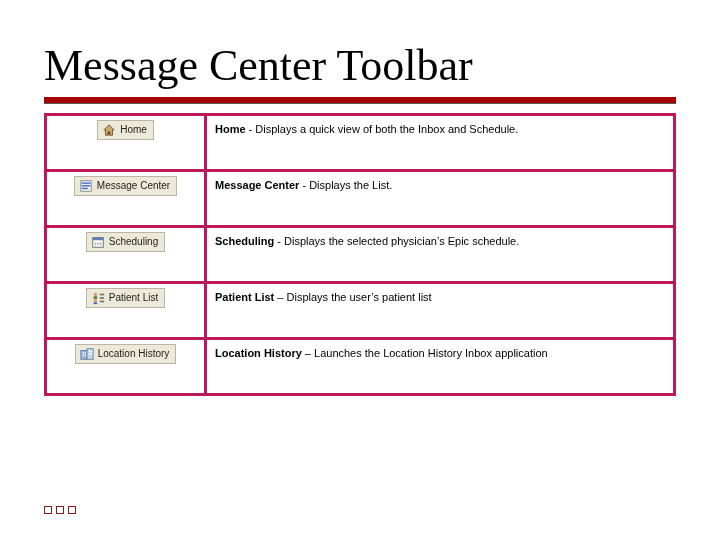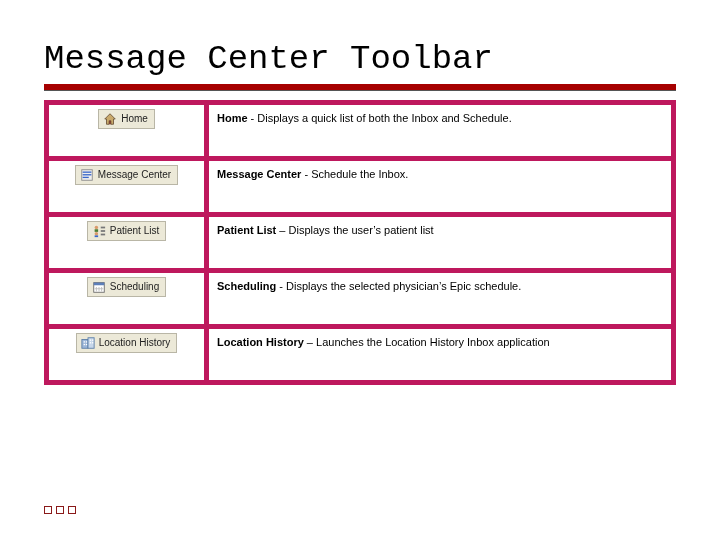--- a/index.html
+++ b/index.html
@@ -11,39 +11,39 @@
     color: #000;
     position: relative;
   }
   .slide {
     padding: 40px 44px 30px 44px;
   }
   .title-wrap {
     margin-bottom: 8px;
   }
   .title {
-    font-size: 34px;
+    font-size: 44px;
     font-weight: 400;
     letter-spacing: 0px;
-    font-family: Liberation Mono, monospace;
+    font-family: Liberation Serif, serif;
   }
   .title-rule {
     height: 6px;
     background: #a60000;
     margin-top: 6px;
     margin-bottom: 10px;
     box-shadow: 0 1px 0 #555;
   }
   table.tool-table {
     width: 100%;
     border-collapse: collapse;
     table-layout: fixed;
   }
   table.tool-table td {
-    border: 5px solid #be185d;
+    border: 3px solid #be185d;
     vertical-align: top;
   }
   col.icon-col { width: 160px; }
   td.icon-cell {
     height: 56px;
     text-align: center;
     vertical-align: middle;
     padding: 4px;
   }
   td.desc-cell {
@@ -106,40 +106,61 @@
           <span class="icn">
             <svg viewBox="0 0 16 16">
                   <path d="M2 8 L8 2 L14 8 L12 8 L12 14 L9 14 L9 10 L7 10 L7 14 L4 14 L4 8 Z" fill="#c9a96b" stroke="#6b553a" stroke-width="1"></path>
                   <rect x="7" y="10" width="2" height="4" fill="#7a3b2a"></rect>
                 </svg>
           </span>
           <span class="lbl">Home</span>
         </span>
       </td>
       <td class="desc-cell">
-        <b>Home</b><span> - Displays a quick list of both the Inbox and Schedule.</span>
+        <b>Home</b><span> - Displays a quick view of both the Inbox and Schedule.</span>
       </td>
     </tr>
 
     <tr>
       <td class="icon-cell">
         <span class="btn">
           <span class="icn">
             <svg viewBox="0 0 16 16">
                   <rect x="2" y="2" width="12" height="12" fill="#eee" stroke="#888"></rect>
                   <rect x="3" y="4" width="10" height="1.5" fill="#3a67c9"></rect>
                   <rect x="3" y="7" width="10" height="1.5" fill="#3a67c9"></rect>
                   <rect x="3" y="10" width="7" height="1.5" fill="#3a67c9"></rect>
                 </svg>
           </span>
           <span class="lbl">Message Center</span>
         </span>
       </td>
       <td class="desc-cell">
-        <b>Message Center</b><span> - Schedule the Inbox.</span>
+        <b>Message Center</b><span> - Displays the List.</span>
+      </td>
+    </tr>
+
+    <tr>
+      <td class="icon-cell">
+        <span class="btn">
+          <span class="icn">
+            <svg viewBox="0 0 16 16">
+                  <rect x="2" y="3" width="12" height="11" fill="#fff" stroke="#666"></rect>
+                  <rect x="2" y="3" width="12" height="3" fill="#5d7fb9"></rect>
+                  <line x1="5" y1="8" x2="5" y2="13" stroke="#bbb"></line>
+                  <line x1="8" y1="8" x2="8" y2="13" stroke="#bbb"></line>
+                  <line x1="11" y1="8" x2="11" y2="13" stroke="#bbb"></line>
+                  <line x1="3" y1="10" x2="13" y2="10" stroke="#bbb"></line>
+                </svg>
+          </span>
+          <span class="lbl">Scheduling</span>
+        </span>
+      </td>
+      <td class="desc-cell">
+        <b>Scheduling</b><span> - Displays the selected physician’s Epic schedule.</span>
       </td>
     </tr>
 
     <tr>
       <td class="icon-cell">
         <span class="btn">
           <span class="icn">
             <svg viewBox="0 0 16 16">
               <circle cx="5" cy="4" r="2" fill="#d99a6c"></circle>
                   <rect x="3" y="6" width="4" height="3" fill="#4a7d33"></rect>
@@ -148,41 +169,20 @@
               <rect x="10" y="3" width="5" height="2" fill="#777"></rect>
                   <rect x="10" y="7" width="5" height="2" fill="#777"></rect>
                   <rect x="10" y="11" width="5" height="2" fill="#777"></rect>
             </svg>
           </span>
           <span class="lbl">Patient List</span>
         </span>
       </td>
       <td class="desc-cell">
         <b>Patient List</b><span> – Displays the user’s patient list</span>
-      </td>
-    </tr>
-
-    <tr>
-      <td class="icon-cell">
-        <span class="btn">
-          <span class="icn">
-            <svg viewBox="0 0 16 16">
-                  <rect x="2" y="3" width="12" height="11" fill="#fff" stroke="#666"></rect>
-                  <rect x="2" y="3" width="12" height="3" fill="#5d7fb9"></rect>
-                  <line x1="5" y1="8" x2="5" y2="13" stroke="#bbb"></line>
-                  <line x1="8" y1="8" x2="8" y2="13" stroke="#bbb"></line>
-                  <line x1="11" y1="8" x2="11" y2="13" stroke="#bbb"></line>
-                  <line x1="3" y1="10" x2="13" y2="10" stroke="#bbb"></line>
-                </svg>
-          </span>
-          <span class="lbl">Scheduling</span>
-        </span>
-      </td>
-      <td class="desc-cell">
-        <b>Scheduling</b><span> - Displays the selected physician’s Epic schedule.</span>
       </td>
     </tr>
 
 
     <tr>
       <td class="icon-cell">
         <span class="btn">
           <span class="icn">
             <svg viewBox="0 0 16 16">
               <rect x="1" y="4" width="7" height="10" fill="#9db7d9" stroke="#5a7da6"></rect>

